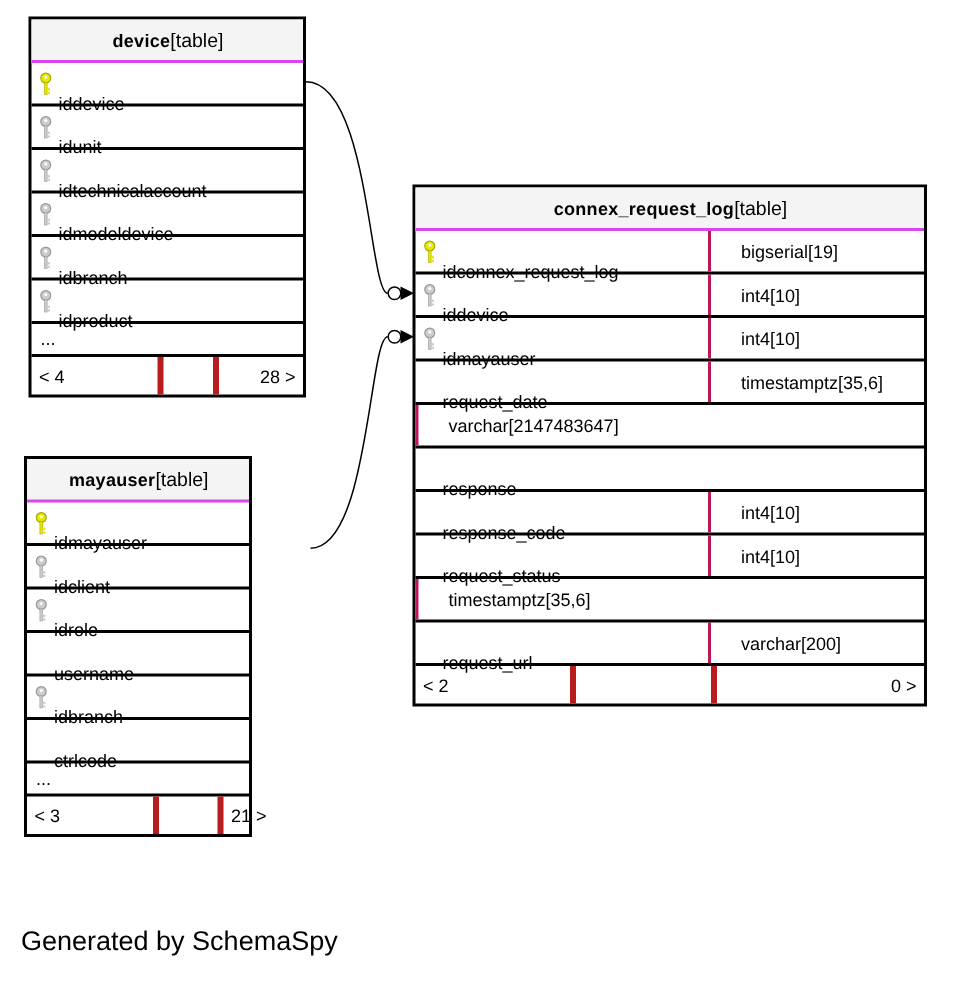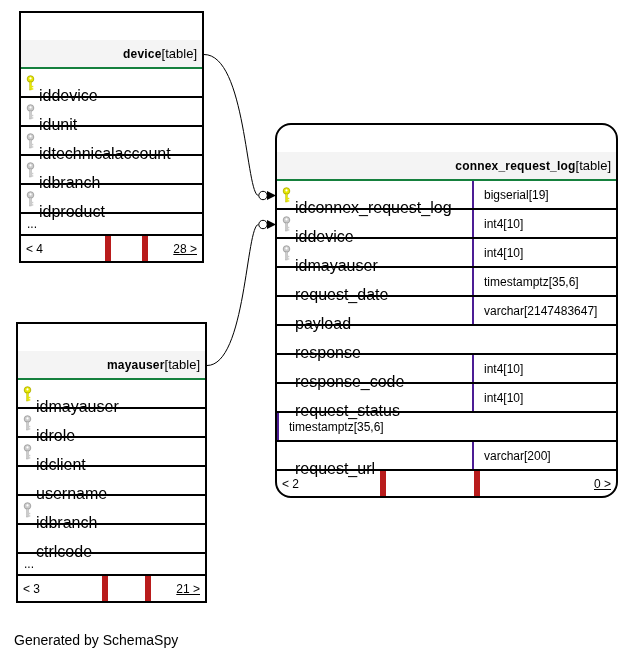--- a/index.html
+++ b/index.html
@@ -1,37 +1,37 @@
 <!DOCTYPE html>
 <html><head>
 <meta charset="utf-8">
 <style>
   html,body{margin:0;padding:0;background:#fff;}
   body{font-family:"Liberation Sans", sans-serif; color:#000;}
   .canvas{position:relative;width:636px;height:659px;background:#ffffff;overflow:hidden;}
   .rel-layer{position:absolute;left:0;top:0;width:636px;height:659px;pointer-events:none;z-index:5;}
   .tables-layer{position:absolute;left:0;top:0;width:100%;height:100%;z-index:2;}
   .db-table{position:absolute;border:2px solid #000;background:#fff;box-sizing:border-box;}
-  .db-header{display:flex;justify-content:flex-end;align-items:center;height:29px;
-             background:#F4F4F4;border-bottom:2px solid #15803d;padding:0 5px 0 6px;box-sizing:border-box;margin-top:27px;}
+  .db-header{display:flex;justify-content:center;align-items:center;height:29px;
+             background:#F4F4F4;border-bottom:2px solid #d946ef;padding:0 5px 0 6px;box-sizing:border-box;}
   .db-title{font-weight:bold;font-size:12px;letter-spacing:0.2px;}
   .db-badge{font-size:13px;}
   .db-row{display:flex;align-items:stretch;height:29px;border-bottom:2px solid #000;box-sizing:border-box;}
   .name-cell{display:flex;align-items:center;min-width:0;}
   .key-slot{flex:0 0 9px;width:9px;margin-left:5px;display:flex;align-items:center;}
-  .col-name{font-size:16px;margin-left:4px;white-space:nowrap;margin-top:26px;}
-  .col-type{flex:1;border-left:2px solid #4c1d95;display:flex;align-items:center;
-            padding-left:10px;font-size:12px;white-space:nowrap;box-sizing:border-box;}
+  .col-name{font-size:12px;margin-left:4px;white-space:nowrap;margin-top:26px;}
+  .col-type{flex:1;border-left:2px solid #be185d;display:flex;align-items:center;
+            padding-left:20px;font-size:12px;white-space:nowrap;box-sizing:border-box;}
   .ellipsis-row{height:22px;border-bottom:2px solid #000;display:flex;align-items:center;
                 padding-left:6px;font-size:12px;box-sizing:border-box;}
   .db-footer{display:flex;height:25px;font-size:12px;align-items:stretch;}
   .footer-cell{display:flex;align-items:center;padding:0 5px;box-sizing:border-box;white-space:nowrap;}
-  .footer-cell + .footer-cell{border-left:6px solid #b91c1c;text-decoration:underline;}
+  .footer-cell + .footer-cell{border-left:4px solid #b91c1c;}
   .footer-right{flex:1;justify-content:flex-end;}
-  .credit{position:absolute;left:14px;top:632px;font-size:14px;z-index:2;}
+  .credit{position:absolute;left:14px;top:617px;font-size:18px;z-index:2;}
 </style>
 </head>
 <body>
 
 <div class="canvas">
   <div class="tables-layer">
       <div class="db-table" style="left: 19px; top: 11px; width: 185px;">
         <div class="db-header">
           <span class="db-title">device</span>
           <span class="db-badge">[table]</span>
@@ -82,20 +82,34 @@
           <div class="name-cell" style="flex:1">
             <span class="key-slot">
               <svg width="9" height="16" viewBox="0 0 9 16">
                 <circle cx="4.5" cy="4" r="3.3" fill="#CCCCCC" stroke="#999999" stroke-width="0.8"></circle>
                 <circle cx="4.5" cy="3.4" r="1.1" fill="#ffffff"></circle>
                 <rect x="3.6" y="6.8" width="1.8" height="8.2" fill="#CCCCCC" stroke="#999999" stroke-width="0.4"></rect>
                 <rect x="5.2" y="10.8" width="2.1" height="1.5" fill="#CCCCCC"></rect>
                 <rect x="5.2" y="13.2" width="2.1" height="1.5" fill="#CCCCCC"></rect>
               </svg>
             </span>
+            <span class="col-name">idmodeldevice</span>
+          </div>
+        </div>
+        <div class="db-row">
+          <div class="name-cell" style="flex:1">
+            <span class="key-slot">
+              <svg width="9" height="16" viewBox="0 0 9 16">
+                <circle cx="4.5" cy="4" r="3.3" fill="#CCCCCC" stroke="#999999" stroke-width="0.8"></circle>
+                <circle cx="4.5" cy="3.4" r="1.1" fill="#ffffff"></circle>
+                <rect x="3.6" y="6.8" width="1.8" height="8.2" fill="#CCCCCC" stroke="#999999" stroke-width="0.4"></rect>
+                <rect x="5.2" y="10.8" width="2.1" height="1.5" fill="#CCCCCC"></rect>
+                <rect x="5.2" y="13.2" width="2.1" height="1.5" fill="#CCCCCC"></rect>
+              </svg>
+            </span>
             <span class="col-name">idbranch</span>
           </div>
         </div>
         <div class="db-row">
           <div class="name-cell" style="flex:1">
             <span class="key-slot">
               <svg width="9" height="16" viewBox="0 0 9 16">
                 <circle cx="4.5" cy="4" r="3.3" fill="#CCCCCC" stroke="#999999" stroke-width="0.8"></circle>
                 <circle cx="4.5" cy="3.4" r="1.1" fill="#ffffff"></circle>
                 <rect x="3.6" y="6.8" width="1.8" height="8.2" fill="#CCCCCC" stroke="#999999" stroke-width="0.4"></rect>
@@ -106,21 +120,21 @@
             <span class="col-name">idproduct</span>
           </div>
         </div>
         <div class="ellipsis-row">...</div>
         <div class="db-footer">
           <div class="footer-cell" style="flex:0 0 84px">&lt; 4</div>
           <div class="footer-cell" style="flex:0 0 37px"></div>
           <div class="footer-cell footer-right">28 &gt;</div>
         </div>
       </div>
-      <div class="db-table" style="left: 16px; top: 322px; width: 191px;">
+      <div class="db-table" style="left: 16px; top: 304px; width: 152px;">
         <div class="db-header">
           <span class="db-title">mayauser</span>
           <span class="db-badge">[table]</span>
         </div>
         <div class="db-row">
           <div class="name-cell" style="flex:1">
             <span class="key-slot">
               <svg width="9" height="16" viewBox="0 0 9 16">
                 <circle cx="4.5" cy="4" r="3.3" fill="#E8E800" stroke="#A8A800" stroke-width="0.8"></circle>
                 <circle cx="4.5" cy="3.4" r="1.1" fill="#ffffff"></circle>
@@ -136,35 +150,35 @@
           <div class="name-cell" style="flex:1">
             <span class="key-slot">
               <svg width="9" height="16" viewBox="0 0 9 16">
                 <circle cx="4.5" cy="4" r="3.3" fill="#CCCCCC" stroke="#999999" stroke-width="0.8"></circle>
                 <circle cx="4.5" cy="3.4" r="1.1" fill="#ffffff"></circle>
                 <rect x="3.6" y="6.8" width="1.8" height="8.2" fill="#CCCCCC" stroke="#999999" stroke-width="0.4"></rect>
                 <rect x="5.2" y="10.8" width="2.1" height="1.5" fill="#CCCCCC"></rect>
                 <rect x="5.2" y="13.2" width="2.1" height="1.5" fill="#CCCCCC"></rect>
               </svg>
             </span>
+            <span class="col-name">idclient</span>
+          </div>
+        </div>
+        <div class="db-row">
+          <div class="name-cell" style="flex:1">
+            <span class="key-slot">
+              <svg width="9" height="16" viewBox="0 0 9 16">
+                <circle cx="4.5" cy="4" r="3.3" fill="#CCCCCC" stroke="#999999" stroke-width="0.8"></circle>
+                <circle cx="4.5" cy="3.4" r="1.1" fill="#ffffff"></circle>
+                <rect x="3.6" y="6.8" width="1.8" height="8.2" fill="#CCCCCC" stroke="#999999" stroke-width="0.4"></rect>
+                <rect x="5.2" y="10.8" width="2.1" height="1.5" fill="#CCCCCC"></rect>
+                <rect x="5.2" y="13.2" width="2.1" height="1.5" fill="#CCCCCC"></rect>
+              </svg>
+            </span>
             <span class="col-name">idrole</span>
-          </div>
-        </div>
-        <div class="db-row">
-          <div class="name-cell" style="flex:1">
-            <span class="key-slot">
-              <svg width="9" height="16" viewBox="0 0 9 16">
-                <circle cx="4.5" cy="4" r="3.3" fill="#CCCCCC" stroke="#999999" stroke-width="0.8"></circle>
-                <circle cx="4.5" cy="3.4" r="1.1" fill="#ffffff"></circle>
-                <rect x="3.6" y="6.8" width="1.8" height="8.2" fill="#CCCCCC" stroke="#999999" stroke-width="0.4"></rect>
-                <rect x="5.2" y="10.8" width="2.1" height="1.5" fill="#CCCCCC"></rect>
-                <rect x="5.2" y="13.2" width="2.1" height="1.5" fill="#CCCCCC"></rect>
-              </svg>
-            </span>
-            <span class="col-name">idclient</span>
           </div>
         </div>
         <div class="db-row">
           <div class="name-cell" style="flex:1">
             <span class="key-slot"></span>
             <span class="col-name">username</span>
           </div>
         </div>
         <div class="db-row">
           <div class="name-cell" style="flex:1">
@@ -186,21 +200,21 @@
             <span class="col-name">ctrlcode</span>
           </div>
         </div>
         <div class="ellipsis-row">...</div>
         <div class="db-footer">
           <div class="footer-cell" style="flex:0 0 84px">&lt; 3</div>
           <div class="footer-cell" style="flex:0 0 43px"></div>
           <div class="footer-cell footer-right">21 &gt;</div>
         </div>
       </div>
-      <div class="db-table" style="left: 275px; top: 123px; width: 343px; border-radius: 16px;">
+      <div class="db-table" style="left: 275px; top: 123px; width: 343px;">
         <div class="db-header">
           <span class="db-title">connex_request_log</span>
           <span class="db-badge">[table]</span>
         </div>
         <div class="db-row">
           <div class="name-cell" style="flex:0 0 195px">
             <span class="key-slot">
               <svg width="9" height="16" viewBox="0 0 9 16">
                 <circle cx="4.5" cy="4" r="3.3" fill="#E8E800" stroke="#A8A800" stroke-width="0.8"></circle>
                 <circle cx="4.5" cy="3.4" r="1.1" fill="#ffffff"></circle>
@@ -244,24 +258,20 @@
           <div class="col-type">int4[10]</div>
         </div>
         <div class="db-row">
           <div class="name-cell" style="flex:0 0 195px">
             <span class="key-slot"></span>
             <span class="col-name">request_date</span>
           </div>
           <div class="col-type">timestamptz[35,6]</div>
         </div>
         <div class="db-row">
-          <div class="name-cell" style="flex:0 0 195px">
-            <span class="key-slot"></span>
-            <span class="col-name">payload</span>
-          </div>
           <div class="col-type">varchar[2147483647]</div>
         </div>
         <div class="db-row">
           <div class="name-cell" style="flex:0 0 195px">
             <span class="key-slot"></span>
             <span class="col-name">response</span>
           </div>
         </div>
         <div class="db-row">
           <div class="name-cell" style="flex:0 0 195px">

